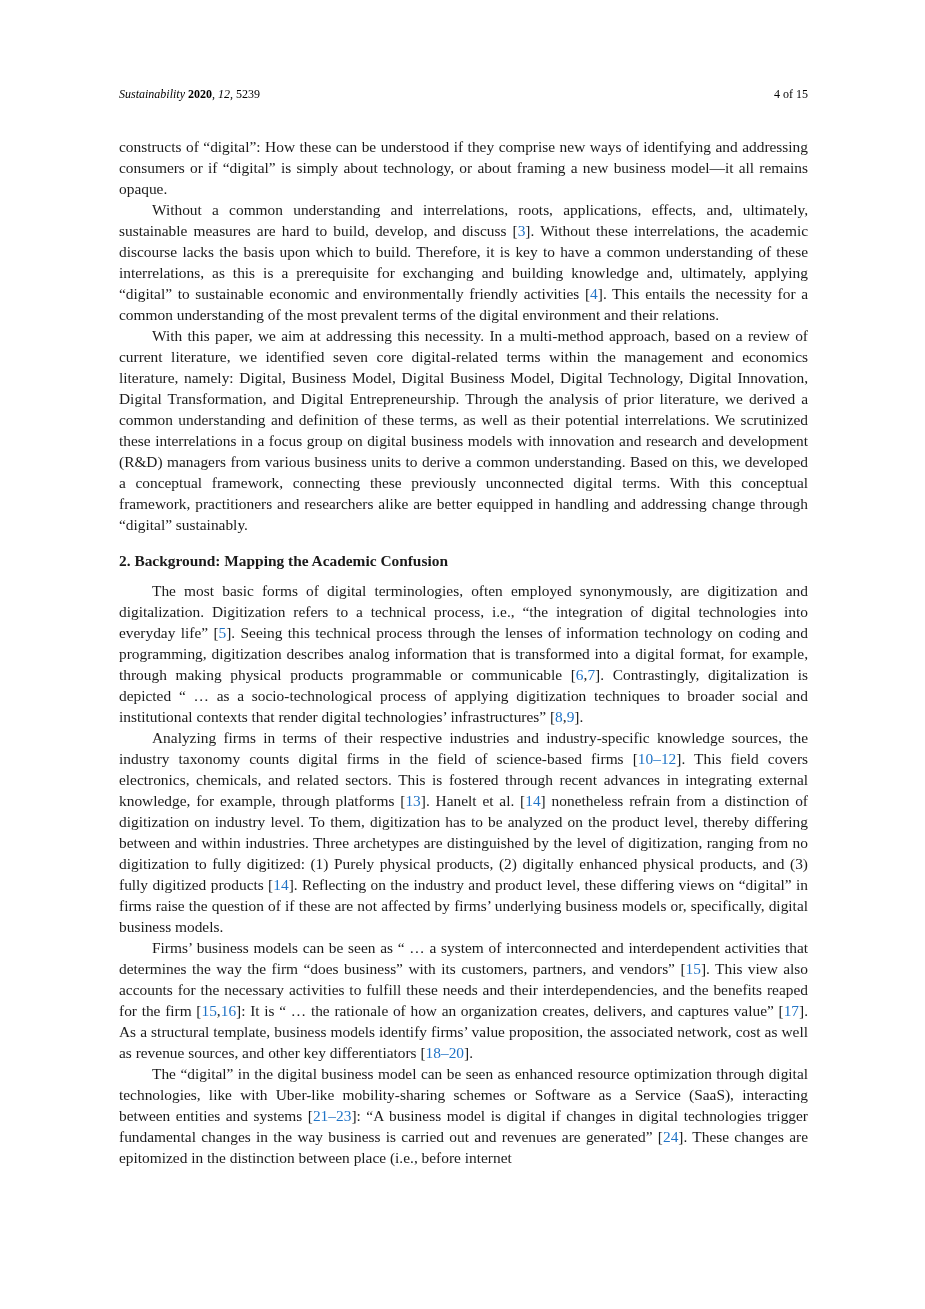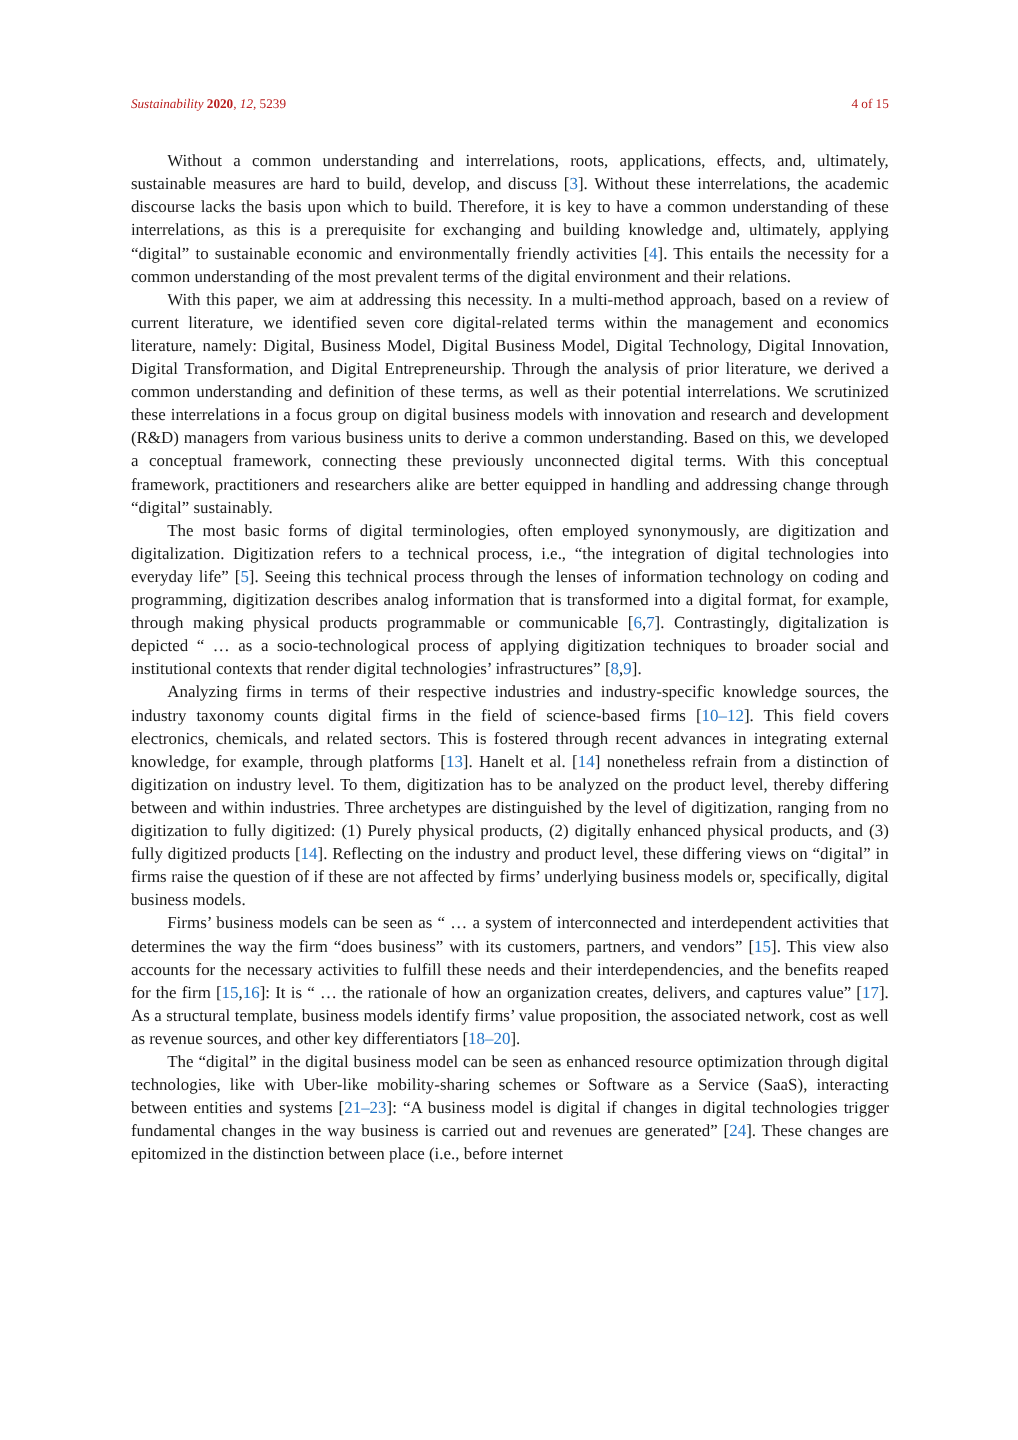--- a/index.html
+++ b/index.html
@@ -1,20 +1,20 @@
 <!DOCTYPE html>
 <html><head>
 <meta charset="utf-8">
 <style>
   html, body { margin: 0; padding: 0; background: #ffffff; }
   body { width: 925px; height: 1309px; position: relative; overflow: hidden; }
   .page { position: absolute; left: 0; top: 0; width: 925px; height: 1309px; background: #fff; }
   .running-head {
     position: absolute; left: 119px; top: 87px; width: 689px;
-    font-family: "Liberation Serif", serif; font-size: 12px; color: #b91c1c;
+    font-family: "Liberation Serif", serif; font-size: 12px; color: #000000;
     display: flex; justify-content: space-between;
   }
   .running-head .journal { font-style: italic; }
   .running-head b { font-weight: bold; font-style: normal; }
   .running-head i.vol { font-style: italic; }
   .running-head span.nostyle { font-style: normal; }
   .body-text {
     position: absolute; left: 119px; top: 136px; width: 689px;
     font-family: "Liberation Serif", serif; font-size: 15.4px; line-height: 21px; color: #1a1a1a;
     text-align: justify;
@@ -34,23 +34,25 @@
   <div class="running-head">
     <span>
       <span class="journal">Sustainability</span>
       <b>2020</b><span>, </span><i class="vol">12</i><span>, </span><span class="nostyle">5239</span>
     </span>
     <span>4 of 15</span>
   </div>
 
   <div class="body-text">
     <div id="intro-paras">
+        <p>constructs of “digital”: How these can be understood if they comprise new ways of identifying and addressing consumers or if “digital” is simply about technology, or about framing a new business model—it all remains opaque.</p>
         <p class="indent">Without a common understanding and interrelations, roots, applications, effects, and, ultimately, sustainable measures are hard to build, develop, and discuss [<span class="cite" style="color: rgb(31, 115, 198);">3</span>].  Without these interrelations, the academic discourse lacks the basis upon which to build. Therefore, it is key to have a common understanding of these interrelations, as this is a prerequisite for exchanging and building knowledge and, ultimately, applying “digital” to sustainable economic and environmentally friendly activities [<span class="cite" style="color: rgb(31, 115, 198);">4</span>]. This entails the necessity for a common understanding of the most prevalent terms of the digital environment and their relations.</p>
         <p class="indent">With this paper, we aim at addressing this necessity. In a multi-method approach, based on a review of current literature, we identified seven core digital-related terms within the management and economics literature, namely: Digital, Business Model, Digital Business Model, Digital Technology, Digital Innovation, Digital Transformation, and Digital Entrepreneurship. Through the analysis of prior literature, we derived a common understanding and definition of these terms, as well as their potential interrelations. We scrutinized these interrelations in a focus group on digital business models with innovation and research and development (R&amp;D) managers from various business units to derive a common understanding. Based on this, we developed a conceptual framework, connecting these previously unconnected digital terms. With this conceptual framework, practitioners and researchers alike are better equipped in handling and addressing change through “digital” sustainably.</p>
       </div>
+    <h2>2. Background: Mapping the Academic Confusion</h2>
     <div id="section-paras">
         <p class="indent">The most basic forms of digital terminologies, often employed synonymously, are digitization and digitalization. Digitization refers to a technical process, i.e., “the integration of digital technologies into everyday life” [<span class="cite" style="color: rgb(31, 115, 198);">5</span>]. Seeing this technical process through the lenses of information technology on coding and programming, digitization describes analog information that is transformed into a digital format, for example, through making physical products programmable or communicable [<span class="cite" style="color: rgb(31, 115, 198);">6</span>,<span class="cite" style="color: rgb(31, 115, 198);">7</span>]. Contrastingly, digitalization is depicted “ … as a socio-technological process of applying digitization techniques to broader social and institutional contexts that render digital technologies’ infrastructures” [<span class="cite" style="color: rgb(31, 115, 198);">8</span>,<span class="cite" style="color: rgb(31, 115, 198);">9</span>].</p>
         <p class="indent">Analyzing firms in terms of their respective industries and industry-specific knowledge sources, the industry taxonomy counts digital firms in the field of science-based firms [<span class="cite" style="color: rgb(31, 115, 198);">10–12</span>]. This field covers electronics, chemicals, and related sectors. This is fostered through recent advances in integrating external knowledge, for example, through platforms [<span class="cite" style="color: rgb(31, 115, 198);">13</span>]. Hanelt et al. [<span class="cite" style="color: rgb(31, 115, 198);">14</span>] nonetheless refrain from a distinction of digitization on industry level. To them, digitization has to be analyzed on the product level, thereby differing between and within industries. Three archetypes are distinguished by the level of digitization, ranging from no digitization to fully digitized: (1) Purely physical products, (2) digitally enhanced physical products, and (3) fully digitized products [<span class="cite" style="color: rgb(31, 115, 198);">14</span>]. Reflecting on the industry and product level, these differing views on “digital” in firms raise the question of if these are not affected by firms’ underlying business models or, specifically, digital business models.</p>
         <p class="indent">Firms’ business models can be seen as “ … a system of interconnected and interdependent activities that determines the way the firm “does business” with its customers, partners, and vendors” [<span class="cite" style="color: rgb(31, 115, 198);">15</span>]. This view also accounts for the necessary activities to fulfill these needs and their interdependencies, and the benefits reaped for the firm [<span class="cite" style="color: rgb(31, 115, 198);">15</span>,<span class="cite" style="color: rgb(31, 115, 198);">16</span>]: It is “ … the rationale of how an organization creates, delivers, and captures value” [<span class="cite" style="color: rgb(31, 115, 198);">17</span>]. As a structural template, business models identify firms’ value proposition, the associated network, cost as well as revenue sources, and other key differentiators [<span class="cite" style="color: rgb(31, 115, 198);">18–20</span>].</p>
         <p class="indent">The “digital” in the digital business model can be seen as enhanced resource optimization through digital technologies, like with Uber-like mobility-sharing schemes or Software as a Service (SaaS), interacting between entities and systems [<span class="cite" style="color: rgb(31, 115, 198);">21–23</span>]: “A business model is digital if changes in digital technologies trigger fundamental changes in the way business is carried out and revenues are generated” [<span class="cite" style="color: rgb(31, 115, 198);">24</span>]. These changes are epitomized in the distinction between place (i.e., before internet</p>
       </div>
   </div>
 </div>
 
 </body></html>

